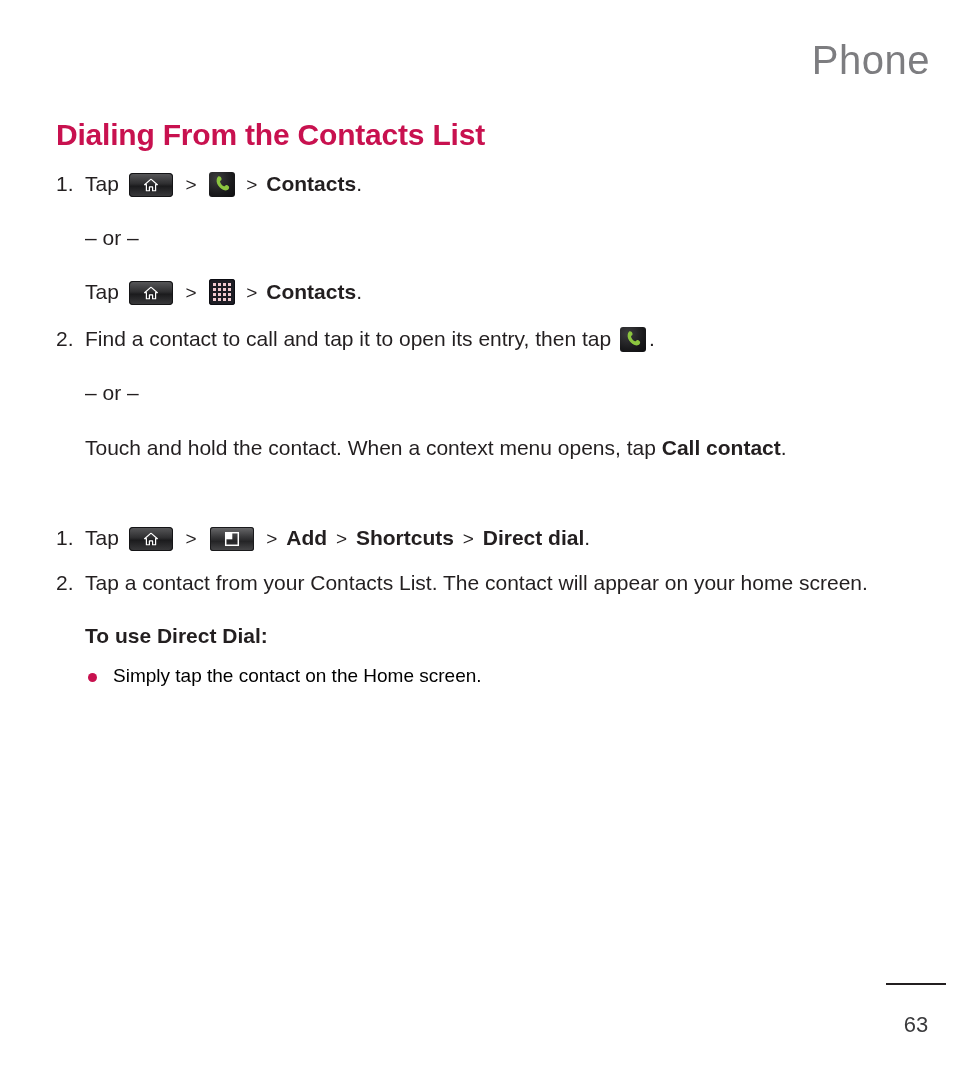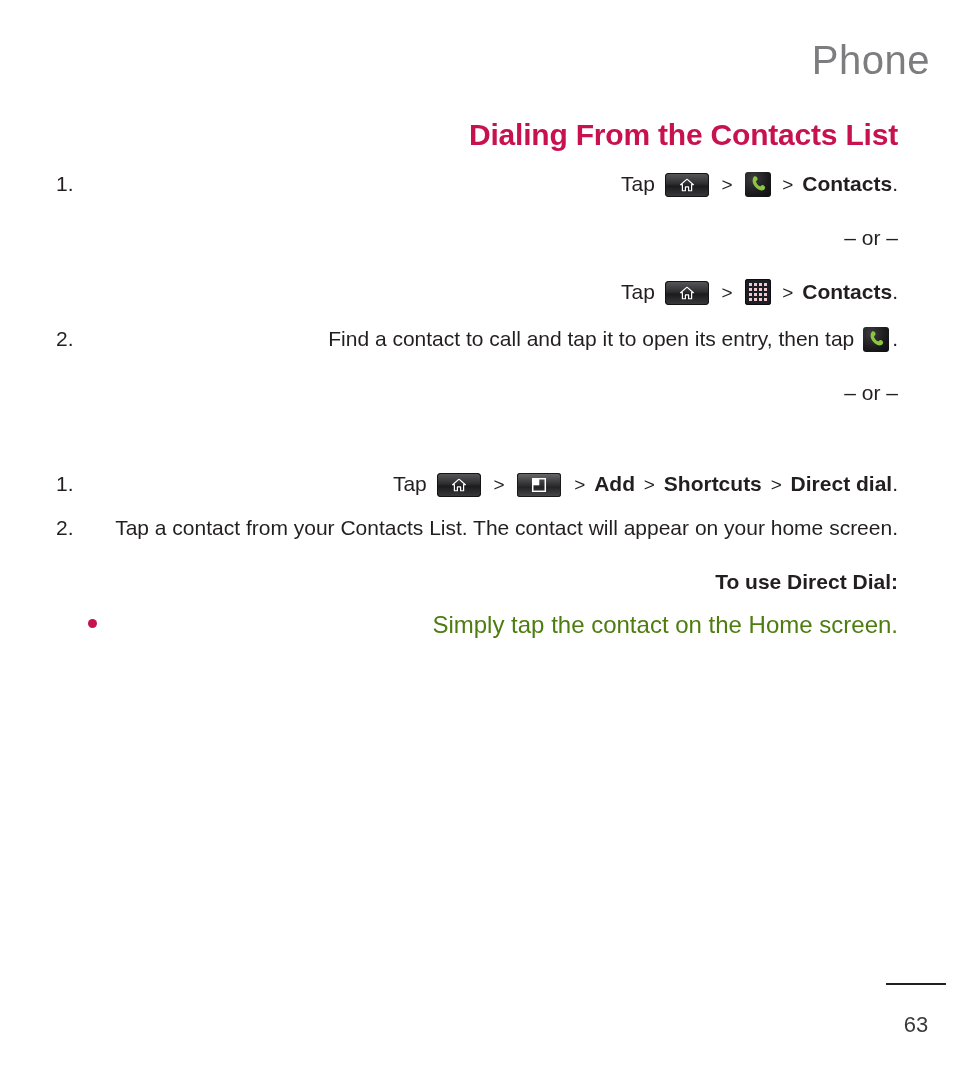--- a/index.html
+++ b/index.html
@@ -33,21 +33,20 @@
     line-height: 1;
     margin-left: 20px;
   }
 
   
   .content {
     position: absolute;
     left: 56px;
     top: 118px;
     width: 842px;
-    text-align: right;
   }
 
   h2.section-title {
     margin: 0;
     font-size: 30px;
     font-weight: 700;
     color: #c8114f;
     letter-spacing: -0.2px;
     line-height: 1.15;
   }
@@ -111,23 +110,23 @@
   }
 
   ul.bullets {
     margin: 14px 0 0 0;
     padding: 0 0 0 29px;
     list-style: none;
   }
   ul.bullets li {
     position: relative;
     padding-left: 28px;
-    font-size: 24px;
+    font-size: 19px;
     line-height: 1.45;
-    color: #4d7c0f;
+    color: #000000;
   }
   .bullet-dot {
     position: absolute;
     left: 3px;
     top: 11px;
     width: 9px;
     height: 9px;
     border-radius: 50%;
     background: #c8114f;
   }
@@ -317,20 +316,21 @@
 
         <span class="icon icon-phone">
           <svg class="handset" viewBox="0 0 19 19">
             <path d="M5.4 2.2 c1.6 -0.9 2.9 0.2 3.4 1.3 c0.5 1.1 0.2 2.1 -0.5 2.6 c-0.7 0.5 -0.9 0.8 -0.6 1.6 c0.5 1.4 1.9 3.1 3.3 3.9 c0.8 0.4 1.1 0.2 1.6 -0.4 c0.6 -0.7 1.6 -0.9 2.6 -0.3 c1.1 0.6 2 1.9 1.1 3.4 c-0.9 1.5 -3 2.2 -5.2 1.3 c-2.6 -1.1 -5.2 -3.7 -6.4 -6.4 c-1.1 -2.4 -0.5 -5.9 0.7 -7.0 z" fill="#8cc63f"></path>
           </svg>
         </span><span>.</span>
       </li>
 
       <div class="sub-line">– or –</div>
 
+      <div class="sub-line"><span>Touch and hold the contact. When a context menu opens, tap </span><span class="bold">Call contact</span><span>.</span></div>
 
     </ol>
 
     <div class="section-gap"></div>
 
 
 
     <ol class="steps">
 
       <li class="step">

